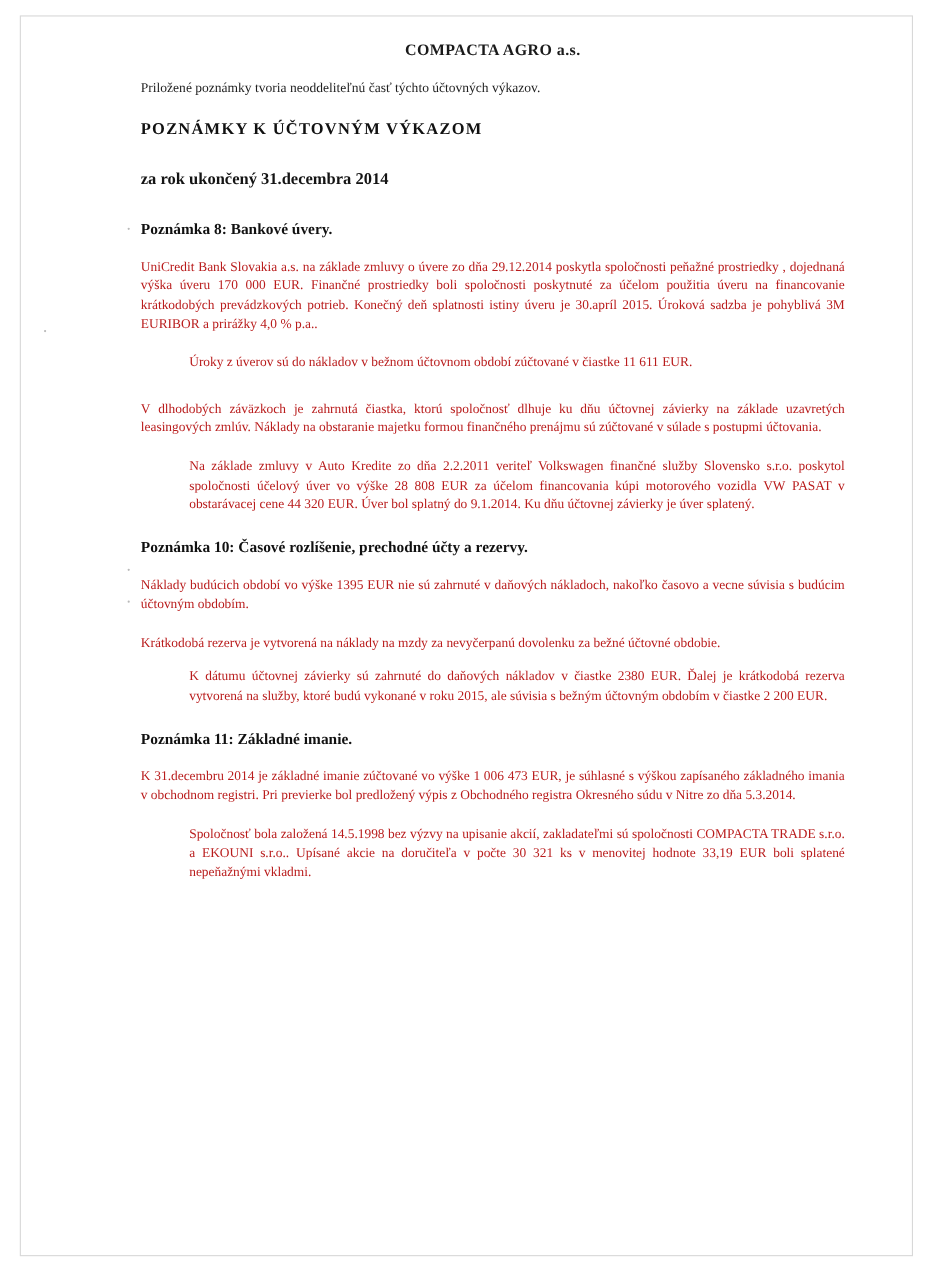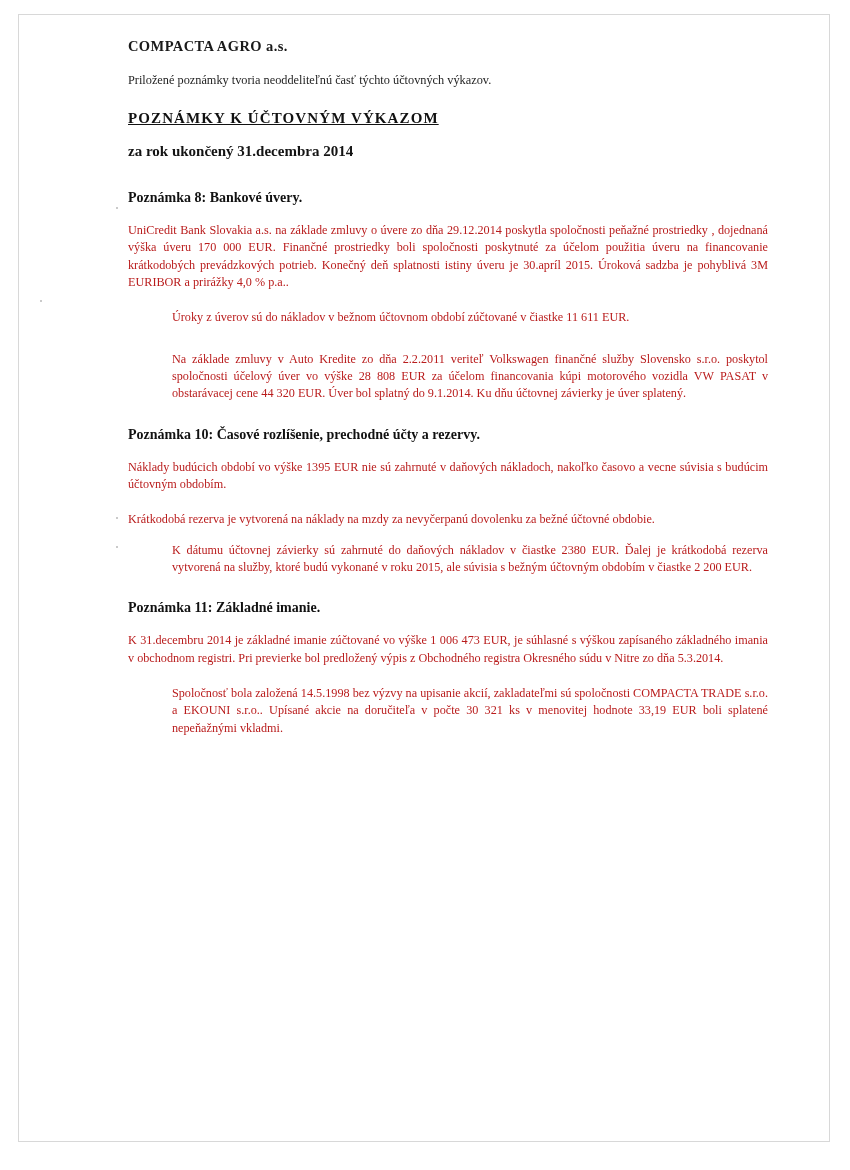--- a/index.html
+++ b/index.html
@@ -44,33 +44,33 @@
     left: 128px;
     top: 38px;
     width: 640px;
   }
   .company {
     font-weight: bold;
     font-size: 14.5px;
     letter-spacing: 0.4px;
     margin: 0 0 18px 0;
     color: #1a1a1a;
+    text-align: center;
   }
   .subtle-line {
     font-size: 12.3px;
     margin: 0 0 22px 0;
     color: #1e1e1e;
   }
   .doc-title {
     font-weight: bold;
     font-size: 15px;
     letter-spacing: 1.1px;
-    margin: 0 0 16px 0;
+    margin: 0 0 28px 0;
     color: #111111;
-    text-decoration: underline;
   }
   .doc-period {
     font-weight: bold;
     font-size: 15px;
     margin: 0 0 30px 0;
     color: #141414;
   }
   .note-head {
     font-weight: bold;
     font-size: 14px;
@@ -110,20 +110,21 @@
 
     <div class="doc-period">za rok ukončený 31.decembra 2014</div>
 
     <div class="note-block">
       <div class="note-head">Poznámka  8: Bankové úvery.</div>
       <p class="para">UniCredit  Bank  Slovakia  a.s.  na  základe  zmluvy  o úvere  zo  dňa  29.12.2014  poskytla  spoločnosti  peňažné prostriedky , dojednaná výška úveru 170 000 EUR. Finančné prostriedky boli spoločnosti poskytnuté za účelom použitia úveru na financovanie krátkodobých prevádzkových potrieb. Konečný deň splatnosti istiny úveru je 30.apríl 2015. Úroková sadzba je pohyblivá 3M EURIBOR a prirážky 4,0 % p.a..</p>
       <p class="para gap-before">Úroky z úverov sú do nákladov v bežnom účtovnom období zúčtované v čiastke 11 611 EUR.</p>
     </div>
 
     <div class="note-block">
+      <p class="para">V dlhodobých záväzkoch je zahrnutá čiastka, ktorú spoločnosť dlhuje ku dňu účtovnej závierky na základe uzavretých leasingových zmlúv. Náklady na obstaranie majetku formou finančného prenájmu sú zúčtované v súlade s postupmi účtovania.</p>
       <p class="para gap-before">Na  základe  zmluvy  v Auto  Kredite  zo  dňa  2.2.2011  veriteľ  Volkswagen  finančné  služby  Slovensko  s.r.o. poskytol spoločnosti účelový úver vo výške 28 808 EUR za účelom financovania kúpi motorového vozidla VW PASAT  v obstarávacej  cene  44 320  EUR.  Úver  bol  splatný  do  9.1.2014.  Ku  dňu  účtovnej  závierky  je  úver splatený.</p>
     </div>
 
     <div class="note-block">
       <div class="note-head">Poznámka 10:  Časové rozlíšenie, prechodné účty a rezervy.</div>
       <p class="para">Náklady budúcich období vo výške  1395 EUR  nie sú zahrnuté v daňových nákladoch, nakoľko časovo a vecne súvisia s budúcim účtovným obdobím.</p>
       <p class="para gap-before">Krátkodobá rezerva je vytvorená na náklady na mzdy za nevyčerpanú dovolenku za bežné účtovné obdobie.</p>
       <p class="para">K  dátumu  účtovnej  závierky  sú  zahrnuté  do  daňových  nákladov  v  čiastke   2380  EUR.  Ďalej  je  krátkodobá rezerva  vytvorená  na  služby,  ktoré  budú  vykonané  v roku  2015,  ale  súvisia  s bežným  účtovným  obdobím v čiastke 2 200 EUR.</p>
     </div>
 

